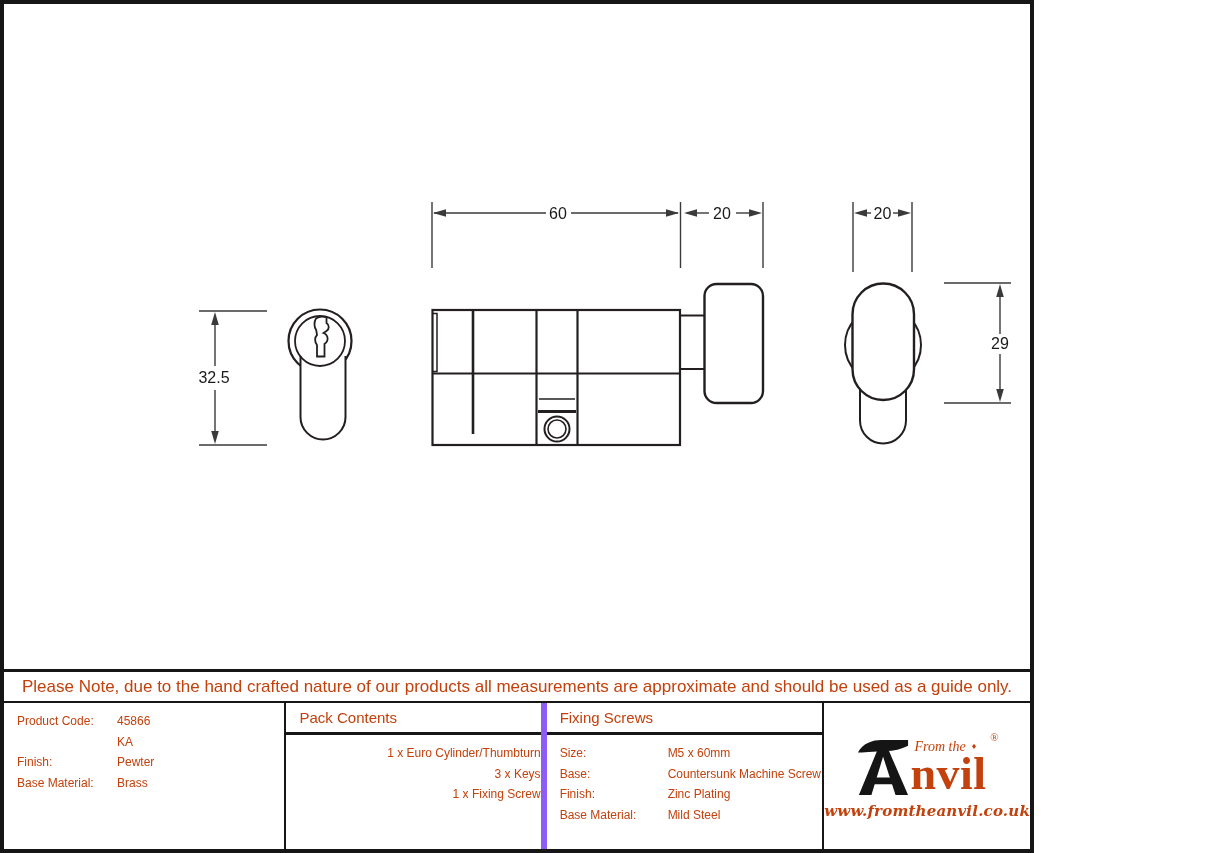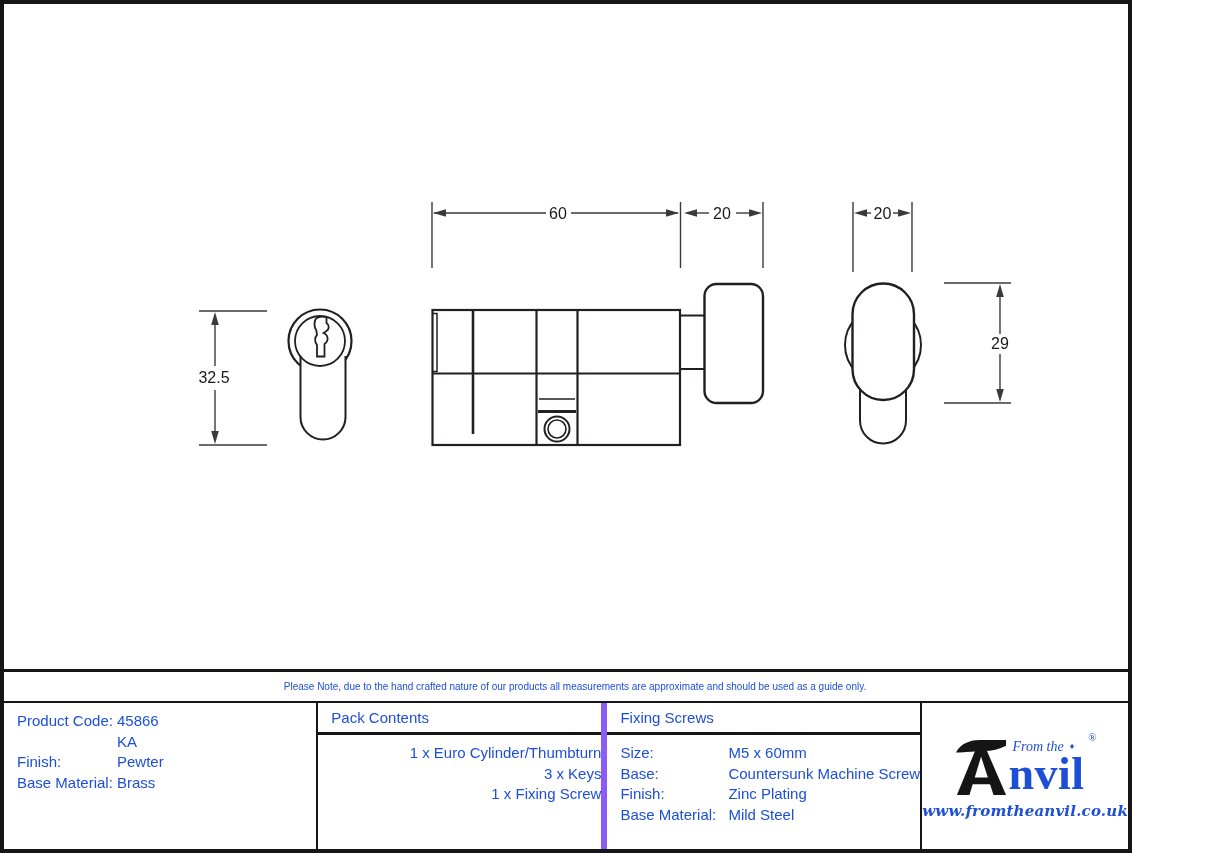--- a/index.html
+++ b/index.html
@@ -1,32 +1,32 @@
 <!DOCTYPE html>
 <html><head>
 <meta charset="utf-8">
 <style>
   html,body{margin:0;padding:0;background:#fff;}
-  .page{position:relative;width:1132px;height:853px;background:#fff;
-        font-family:"Liberation Sans",sans-serif;color:#1d4ed8;overflow:hidden;}
+  .page{position:relative;width:1034px;height:853px;background:#fff;
+        font-family:"Liberation Sans",sans-serif;color:#c2410c;overflow:hidden;}
   .frame{position:absolute;inset:0;border:4px solid #161616;pointer-events:none;z-index:10;}
   .drawing{position:absolute;left:0;top:0;}
 
   .bottom{position:absolute;left:4px;right:4px;top:669px;bottom:4px;display:flex;flex-direction:column;}
   .note-row{flex:0 0 auto;height:29px;border-top:3px solid #161616;border-bottom:2px solid #161616;
-            display:flex;align-items:center;padding-left:18px;font-size:10px;justify-content:center;}
+            display:flex;align-items:center;padding-left:18px;font-size:17px;}
   .cols{flex:1;display:flex;min-height:0;}
   .col{box-sizing:border-box;}
   .col-1{width:343px;border-right:2px solid #161616;}
   .col-2{width:315px;border-right:6px solid #8b5cf6;text-align:right;}
   .col-3{width:337px;border-right:2px solid #161616;}
   .col-4{flex:1;display:flex;align-items:center;justify-content:center;}
   .col-header{height:29px;border-bottom:3px solid #161616;display:flex;align-items:center;
               padding-left:13px;font-size:15px;}
-  .col-body{padding:8px 0 0 13px;font-size:15px;}
+  .col-body{padding:8px 0 0 13px;font-size:12px;}
   .kv-row{display:flex;height:20.5px;line-height:20.5px;white-space:nowrap;}
   .kv-label{flex:0 0 100px;}
   .col-3 .kv-label{flex:0 0 108px;}
   .list-row{height:20.5px;line-height:20.5px;white-space:nowrap;}
 
   .logo{display:flex;flex-direction:column;align-items:center;}
   .logo-row{display:flex;align-items:flex-start;}
   .anvil-a{width:54px;height:60px;margin-top:3px;}
   .logo-right{position:relative;margin-left:1px;padding-right:12px;}
   .logo-tagline{font-family:"Liberation Serif",serif;font-size:14px;display:flex;align-items:center;

